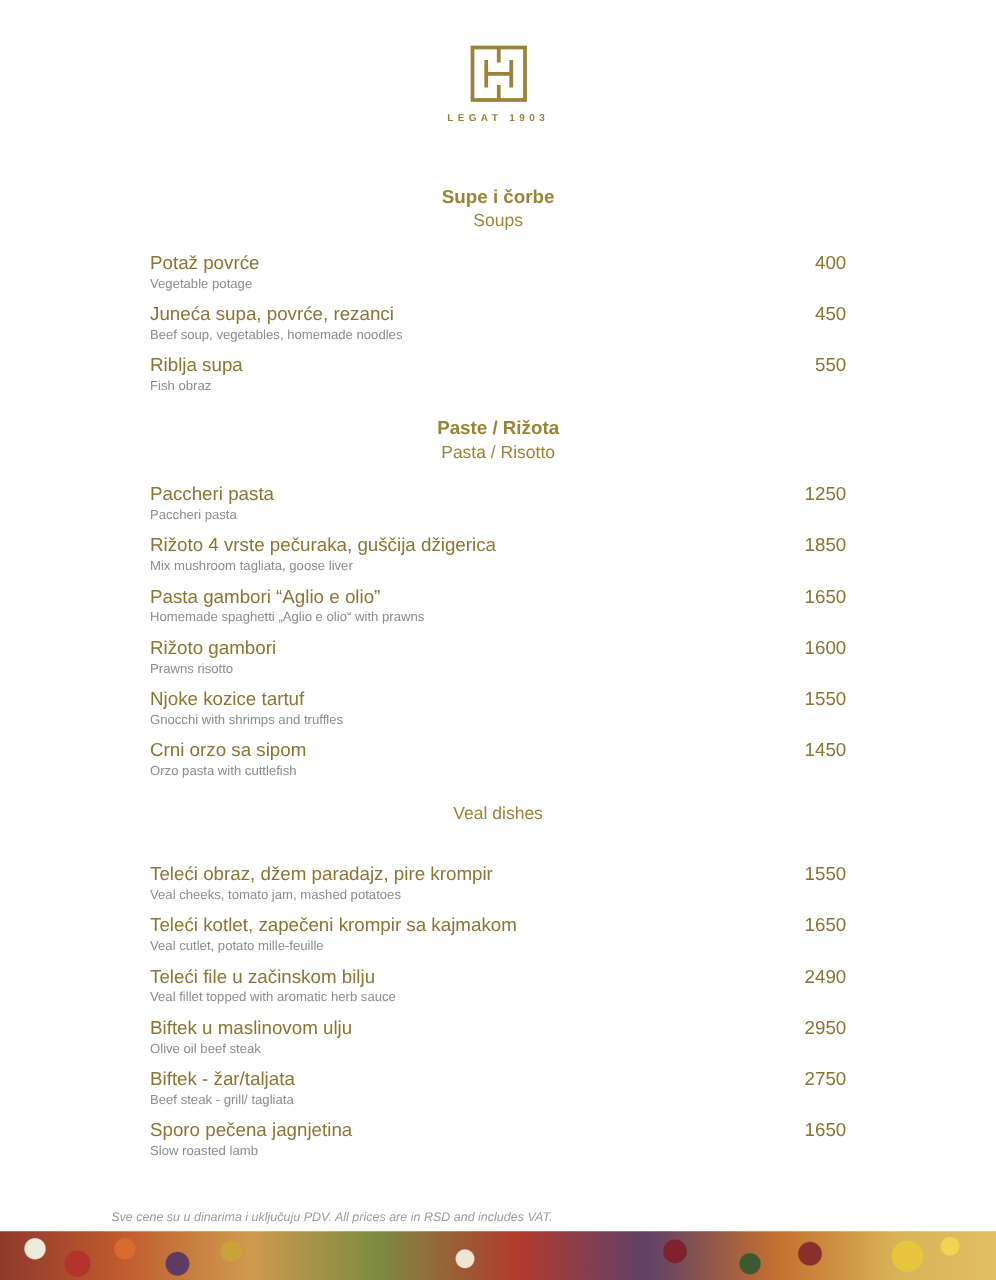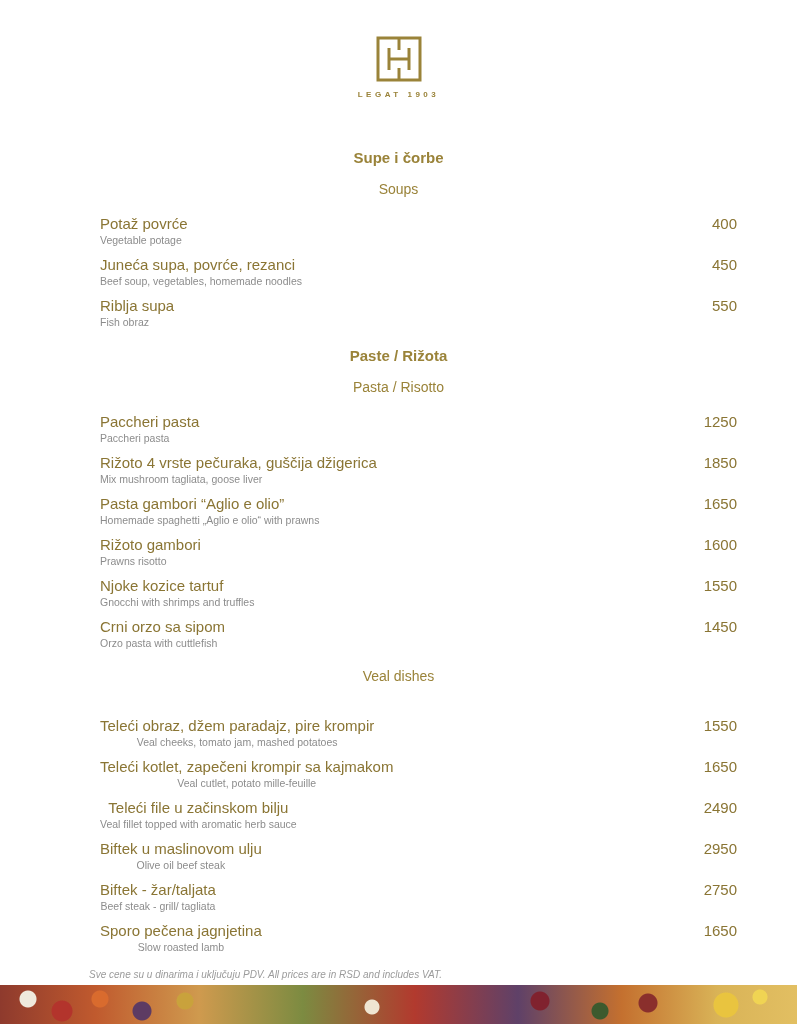--- a/index.html
+++ b/index.html
@@ -29,47 +29,46 @@
   .brand svg{ display:block; margin:0 auto; }
   .brand-name{
     margin-top:5px;
     font-size:8px;
     letter-spacing:3.5px;
     color:var(--gold);
     font-weight:bold;
   }
   
   .menu{
-    padding:0 60px;
+    padding:0 120px;
   }
   .menu-section{ margin-top:18px; }
   .menu-section:first-child{ margin-top:50px; }
   .sec-sr{
     text-align:center;
     font-size:15px;
     font-weight:bold;
     color:var(--gold);
     line-height:18px;
   }
   .sec-en{
     text-align:center;
     font-size:14px;
     font-weight:normal;
     color:var(--gold);
     line-height:17px;
-    margin-top:14px;
+    margin-top:1px;
   }
   .items{ margin-top:17px; }
-  .menu-section:last-child .items{ margin-top:32px;text-align:center; }
+  .menu-section:last-child .items{ margin-top:32px; }
   .item{
     display:flex;
     justify-content:space-between;
     align-items:flex-start;
     margin-bottom:9px;
-    margin-left:40px;
   }
   .item-name{
     font-size:15px;
     color:var(--gold-dark);
     line-height:18px;
   }
   .item-desc{
     font-size:10.5px;
     color:var(--gray);
     line-height:13px;

